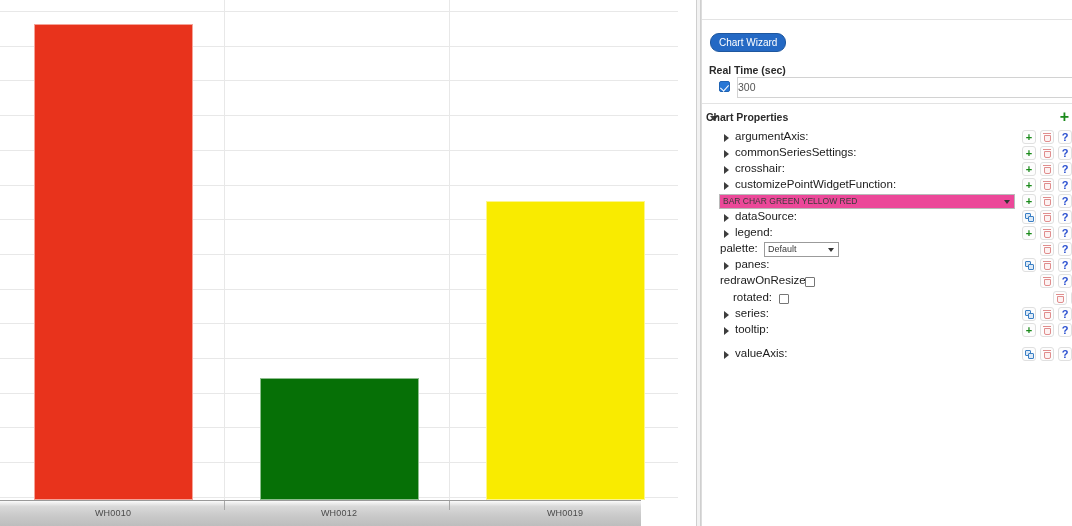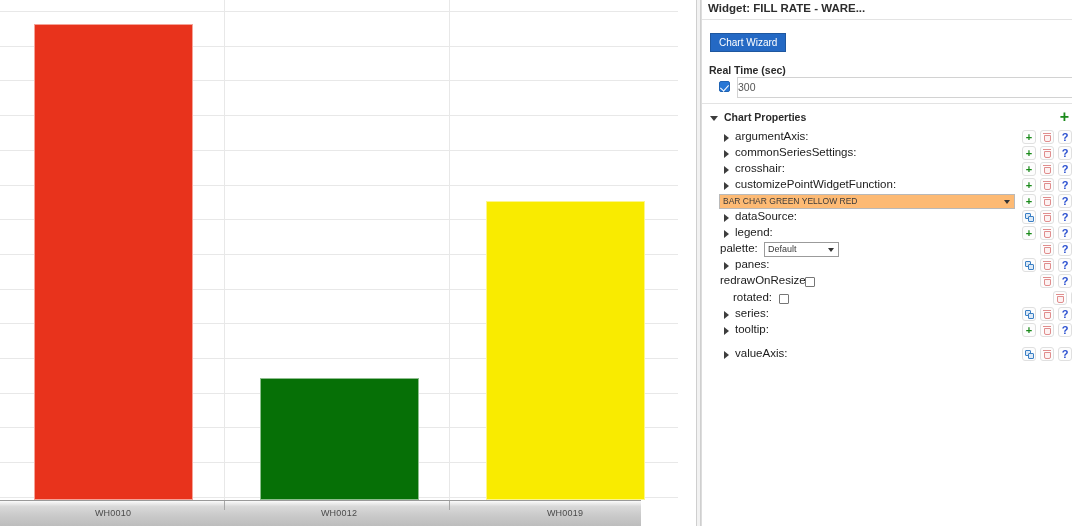--- a/index.html
+++ b/index.html
@@ -85,21 +85,21 @@
   }
   #title-rule {
     position: absolute; left: 0; top: 19px; width: 371px; height: 1px;
     background: #e3e3e3;
   }
   #wizard-btn {
     position: absolute; left: 8px; top: 33px;
     height: 19px; padding: 0 8px;
     background: #2469c4;
     border: 1px solid #1e579f;
-    border-radius: 0;
+    border-radius: 9px;
     color: #ffffff;
     font-size: 10px;
     line-height: 17px;
     cursor: pointer;
     white-space: nowrap;
   }
   #rt-label {
     position: absolute; left: 7px; top: 64px;
     font-size: 10.5px; font-weight: bold; color: #2b2b2b;
   }
@@ -143,21 +143,21 @@
   }
   #section-caret {
     position: absolute; left: 8px; top: 5px;
     width: 0; height: 0;
     border-left: 4.5px solid transparent;
     border-right: 4.5px solid transparent;
     border-top: 5px solid #3d3d3d;
     cursor: pointer;
   }
   #section-title {
-    position: absolute; left: 22px; top: 0px;
+    position: absolute; left: 4px; top: 0px;
     font-size: 10.5px; font-weight: bold; color: #2b2b2b;
   }
   #section-add {
     position: absolute; right: 4px; top: -2px;
     font-size: 16px; font-weight: bold; color: #1a8a1a;
     line-height: 16px;
     cursor: pointer;
   }
 
   .prop-row {
@@ -237,21 +237,21 @@
     position: absolute; left: 0; top: 0.5px;
     width: 8px; height: 1.4px;
     background: #e08d8d;
     display: block;
   }
 
   #cpwf-select {
     position: absolute; left: 17px; top: 194px;
     width: 296px; height: 15px;
     border: 1px solid #b9b9b9;
-    background: #fdba74;
+    background: #ec4899;
     font-size: 8.5px;
     color: #3a3a3a;
     line-height: 13px;
     padding-left: 3px;
     cursor: pointer;
     white-space: nowrap;
     overflow: hidden;
   }
   .sel-caret {
     position: absolute; right: 4px; top: 5px;
@@ -316,21 +316,20 @@
           <div class="axis-label" style="left: 279px; width: 120px;">WH0012</div>
           <div class="axis-label" style="left: 505px; width: 120px;">WH0019</div>
         </div>
     </div>
   </div>
 
   <div id="splitter"></div>
 
   <div id="props-pane">
 
-    <div id="widget-title">Widget: FILL RATE - WARE...</div>
     <div id="title-rule"></div>
 
     <div id="wizard-btn">Chart Wizard</div>
 
     <div id="rt-label">Real Time (sec)</div>
     <div id="rt-row">
       <div id="rt-check"></div>
       <div id="rt-input">300</div>
     </div>
     <div id="rt-rule"></div>

